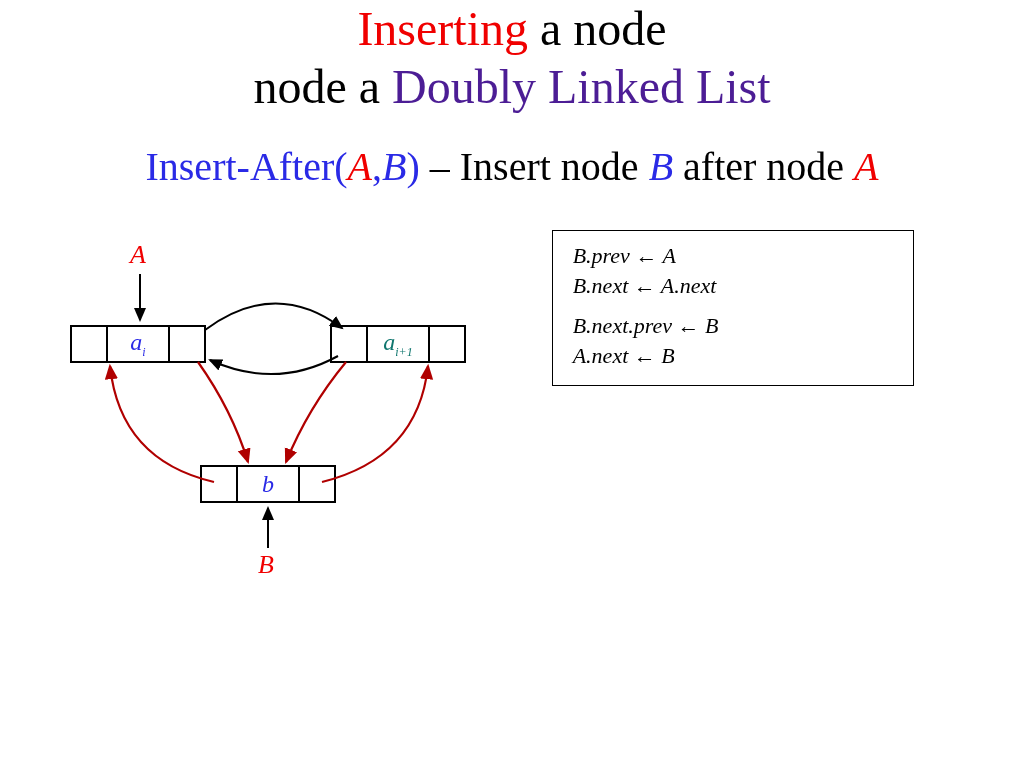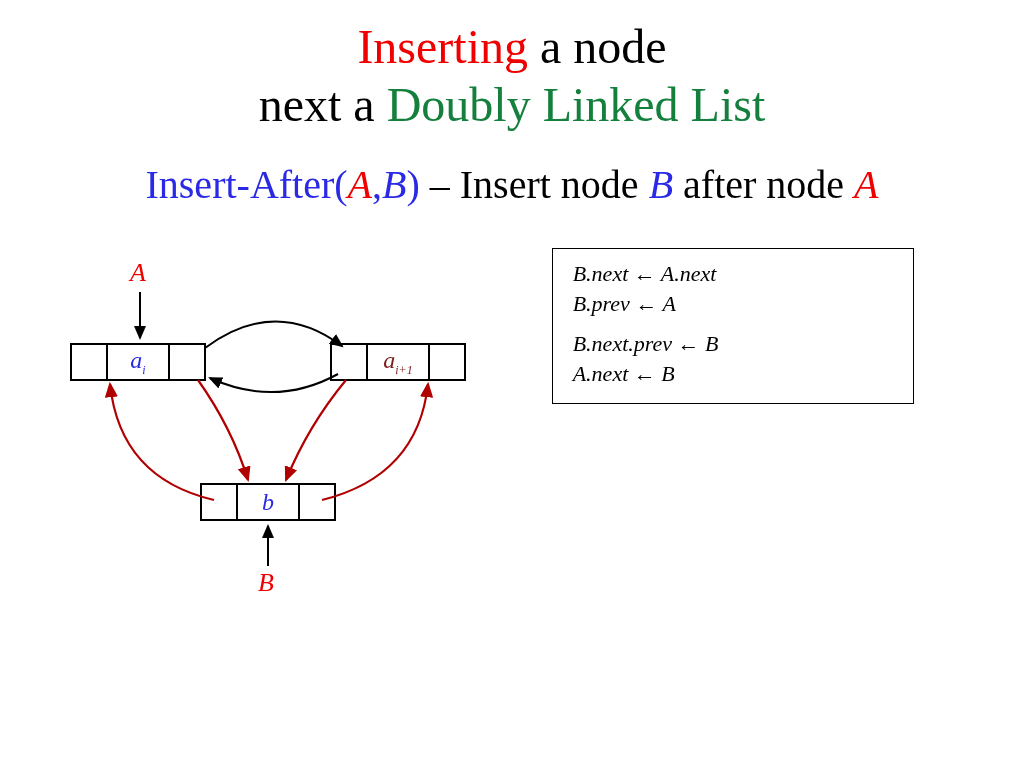--- a/index.html
+++ b/index.html
@@ -7,21 +7,20 @@
     padding: 0;
     width: 1024px;
     height: 768px;
     font-family: "Times New Roman", serif;
     background: #fff;
     color: #000;
   }
   .title {
     text-align: center;
     font-size: 48px;
-    padding-top: 18px;
     line-height: 1.2;
   }
   .subtitle {
     text-align: center;
     font-size: 40px;
     margin-top: 28px;
   }
   .content {
     display: flex;
     flex-direction: row;
@@ -85,21 +84,21 @@
     width: 100%;
     height: 100%;
     pointer-events: none;
   }
 </style>
 </head>
 <body>
 
 <div class="title">
   <span style="color:#f00000">Inserting</span><span> a node</span><br>
-  <span>next a </span><span style="color:#15803d">Doubly Linked List</span>
+  <span>node a </span><span style="color:#4c1d95">Doubly Linked List</span>
 </div>
 
 <div class="subtitle">
   <span style="color:#2a2ae6">Insert-After(</span><span style="color:#f00000;font-style:italic">A</span><span style="color:#2a2ae6">,</span><span style="color:#2a2ae6;font-style:italic">B</span><span style="color:#2a2ae6">)</span><span> – Insert node </span><span style="color:#2a2ae6;font-style:italic">B</span><span> after node </span><span style="color:#f00000;font-style:italic">A</span>
 </div>
 
 <div class="content">
   <div class="diagram-col" style="height:400px;">
 
     <div class="lbl" style="left:130px; top:10px; color:#f00000;">A</div>
@@ -120,21 +119,21 @@
       <div class="cell"></div>
       <div class="cell wide">
           <span style="color:#2a2ae6"><span>a</span><span class="sub">i</span></span>
         </div>
       <div class="cell"></div>
     </div>
 
     <div class="node" style="left:330px; top:95px;">
       <div class="cell"></div>
       <div class="cell wide">
-          <span style="color:#7f1d1d"><span>a</span><span class="sub">i+1</span></span>
+          <span style="color:#0f766e"><span>a</span><span class="sub">i+1</span></span>
         </div>
       <div class="cell"></div>
     </div>
 
     <div class="node" style="left:200px; top:235px;">
       <div class="cell"></div>
       <div class="cell wide">
           <span style="color:#2a2ae6">b</span>
         </div>
       <div class="cell"></div>
@@ -157,21 +156,21 @@
       <path d="M 322 252 Q 418 228 428 136" stroke="#b00000" stroke-width="2.2" fill="none" marker-end="url(#arr-red)"></path>
 
       <path d="M 346 132 Q 308 178 286 232" stroke="#b00000" stroke-width="2.2" fill="none" marker-end="url(#arr-red)"></path>
     </svg>
 
   </div>
 
   <div class="code-col">
     <div class="code-box">
       <div class="code-body">
+        <div class="code-line">B.prev ← A</div>
         <div class="code-line">B.next ← A.next</div>
-        <div class="code-line">B.prev ← A</div>
         <div class="gap"></div>
         <div class="code-line">B.next.prev ← B</div>
         <div class="code-line">A.next ← B</div>
       </div>
     </div>
   </div>
 </div>
 
 </body></html>

